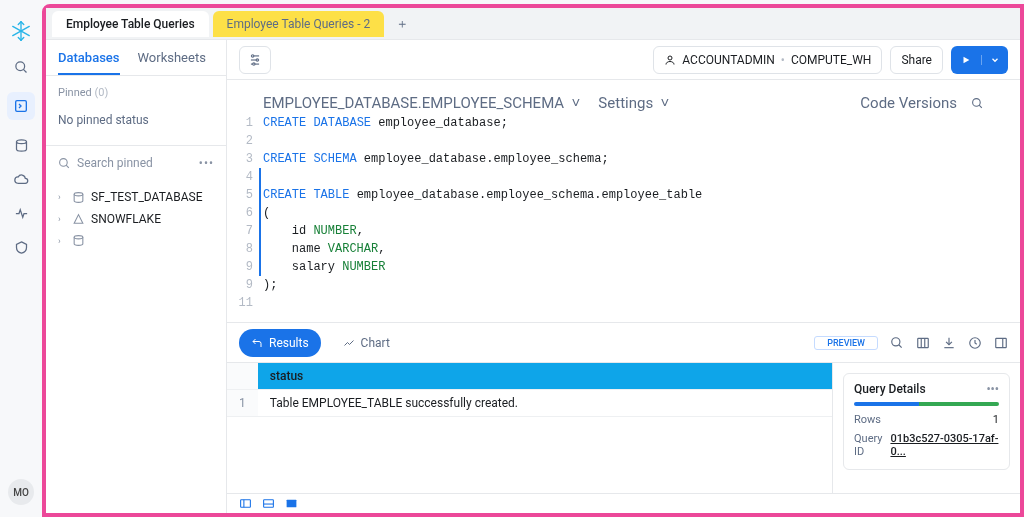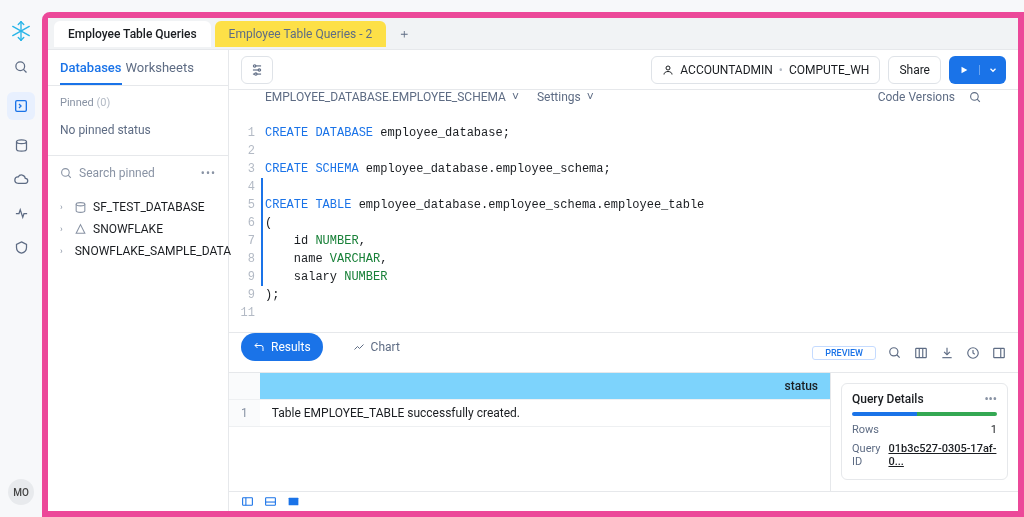--- a/index.html
+++ b/index.html
@@ -3,28 +3,28 @@
 <meta charset="utf-8">
 <style>
 * { box-sizing: border-box; margin: 0; padding: 0; }
 body { font-family: -apple-system, BlinkMacSystemFont, "Segoe UI", Roboto, sans-serif; font-size: 13px; color: #1a1d21; background: #f7f8fa; width: 1024px; height: 517px; overflow: hidden; }
 .app { display: flex; height: 517px; }
 .left-rail { width: 42px; background: #f7f8fa; border-right: none; display: flex; flex-direction: column; align-items: center; padding-top: 20px; gap: 16px; }
 .rail-logo { width: 22px; height: 22px; }
 .rail-icon { width: 18px; height: 18px; color: #5e6c84; cursor: pointer; display: flex; align-items: center; justify-content: center; }
 .rail-icon.active { color: #1a73e8; background: #e8f0fe; border-radius: 6px; padding: 4px; width: 28px; height: 28px; }
 .rail-avatar { margin-top: auto; margin-bottom: 12px; width: 26px; height: 26px; border-radius: 50%; background: #e8eaed; display: flex; align-items: center; justify-content: center; font-size: 10px; font-weight: 500; color: #444; }
-.main { flex: 1; display: flex; flex-direction: column; border-radius: 8px 0 0 0; background: #fff; margin-top: 12px; border: 6px solid #ec4899;}
+.main { flex: 1; display: flex; flex-direction: column; border-radius: 8px 0 0 0; background: #fff; margin-top: 4px; border: 4px solid #ec4899;}
 .tab-strip { height: 32px; display: flex; align-items: center; background: #f1f3f5; border-bottom: 1px solid #e6e8eb; padding-left: 6px; gap: 4px; }
 .tab { height: 26px; padding: 0 14px; display: flex; align-items: center; font-size: 12px; color: #5e6c84; border-radius: 6px 6px 0 0; cursor: pointer; background: #fde047; }
 .tab.active { background: #fff; color: #1a1d21; font-weight: 500; }
 .tab-add { width: 28px; display: flex; align-items: center; justify-content: center; color: #5e6c84; cursor: pointer; }
 .content-row { flex: 1; display: flex; overflow: hidden; }
 .side-panel { width: 181px; border-right: 1px solid #e6e8eb; display: flex; flex-direction: column; }
-.sp-tabs { display: flex; gap: 4px; padding: 10px 12px 0 12px; border-bottom: 1px solid #e6e8eb; }
+.sp-tabs { display: flex; gap: 18px; padding: 10px 12px 0 12px; border-bottom: 1px solid #e6e8eb; }
 .sp-tab { font-size: 13px; padding-bottom: 8px; color: #5e6c84; cursor: pointer; }
 .sp-tab.active { color: #1a73e8; border-bottom: 2px solid #1a73e8; font-weight: 500; }
 .sp-pinned { padding: 10px 12px; font-size: 11px; color: #8993a4; }
 .sp-pinned-count { color: #b3bac5; }
 .sp-nopinned { padding: 4px 12px 18px 12px; font-size: 12px; color: #5e6c84; }
 .sp-divider { height: 1px; background: #e6e8eb; margin: 0 0; }
 .sp-search { display: flex; align-items: center; padding: 10px 12px; gap: 6px; color: #8993a4; font-size: 12px; }
 .sp-search .more { margin-left: auto; cursor: pointer; letter-spacing: 1px; }
 .sp-tree { padding: 6px 8px; font-size: 12px; }
 .tree-item { display: flex; align-items: center; gap: 6px; padding: 4px 4px; color: #1a1d21; cursor: pointer; }
@@ -32,41 +32,41 @@
 .tree-icon { color: #8993a4; }
 .editor-col { flex: 1; display: flex; flex-direction: column; overflow: hidden; }
 .toolbar { height: 40px; display: flex; align-items: center; padding: 0 12px; gap: 8px; border-bottom: 1px solid #e6e8eb; }
 .tb-btn { height: 28px; padding: 0 10px; border: 1px solid #dfe3e8; border-radius: 6px; background: #fff; display: flex; align-items: center; justify-content: center; cursor: pointer; font-size: 12px; color: #1a1d21; }
 .tb-spacer { flex: 1; }
 .tb-run { background: #1a73e8; color: #fff; border: none; display: flex; }
 .tb-run .play { padding: 0 10px; border-right: 1px solid rgba(255,255,255,.35); }
 .tb-run .chev { padding: 0 8px; }
 .tb-role { gap: 6px; }
 .dot { color: #b3bac5; }
-.context-bar { height: 32px; display: flex; align-items: flex-start; padding: 0 36px; font-size: 12px; color: #5e6c84; gap: 18px; }
+.context-bar { height: 32px; display: flex; align-items: flex-end; padding: 0 36px; font-size: 15px; color: #5e6c84; gap: 18px; }
 .context-bar .right { margin-left: auto; display: flex; align-items: center; gap: 14px; }
 .editor { display: flex; font-family: "SFMono-Regular", Consolas, "Liberation Mono", Menlo, monospace; font-size: 12px; line-height: 18px; padding: 2px 0 10px 0; }
 .gutter { width: 36px; text-align: right; color: #b3bac5; padding-right: 10px; user-select: none; }
 .code { flex: 1; white-space: pre; position: relative; }
 .code .kw { color: #1a73e8; }
 .code .ty { color: #188038; }
 .code-border { position: absolute; left: -4px; top: 54px; width: 2px; height: 108px; background: #1a73e8; }
 .results-area { border-top: 1px solid #e6e8eb; flex: 1; display: flex; flex-direction: column; overflow: hidden; }
-.res-toolbar { height: 40px; display: flex; padding: 0 12px; gap: 18px; border-bottom: 1px solid #e6e8eb; }
+.res-toolbar { height: 40px; display: flex; align-items: center; padding: 0 12px; gap: 10px; border-bottom: 1px solid #e6e8eb; }
 .res-btn { height: 28px; padding: 0 12px; border-radius: 14px; display: flex; align-items: center; gap: 6px; font-size: 12px; cursor: pointer; }
 .res-btn.primary { background: #1a73e8; color: #fff; }
 .res-btn.ghost { color: #5e6c84; }
 .res-spacer { flex: 1; }
 .res-icons { display: flex; align-items: center; gap: 12px; color: #5e6c84; }
 .preview-badge { font-size: 9px; color: #1a73e8; border: 1px solid #c5dbff; border-radius: 3px; padding: 1px 12px; font-weight: 500; }
 .res-body { flex: 1; display: flex; overflow: hidden; }
 .res-table { flex: 1; overflow: auto; }
 .res-table table { width: 100%; border-collapse: collapse; font-size: 12px; }
 .res-table th, .res-table td { text-align: left; padding: 6px 12px; border-bottom: 1px solid #eef0f2; }
-.res-table th { color: #1a1d21; font-weight: 500; background: #7dd3fc; text-align: right; }
+.res-table th { color: #1a1d21; font-weight: 500; background: #0ea5e9; }
 .res-table .rownum { width: 28px; text-align: center; color: #8993a4; background: #fafbfc; }
 .res-side { width: 188px; border-left: 1px solid #e6e8eb; padding: 10px; font-size: 12px; display: flex; flex-direction: column; gap: 10px; }
 .card { border: 1px solid #e6e8eb; border-radius: 6px; padding: 8px 10px; }
 .card-title { display: flex; justify-content: space-between; align-items: center; font-weight: 500; margin-bottom: 6px; }
 .kv { display: flex; justify-content: space-between; font-size: 11px; color: #5e6c84; padding: 3px 0; }
 .kv .v { color: #1a1d21; }
 .kv .link { text-decoration: underline; font-weight: 500; }
 .bar { height: 4px; border-radius: 2px; overflow: hidden; display: flex; margin: 2px 0 4px 0; }
 .bar .seg1 { background: #1a73e8; flex: 45; }
 .bar .seg2 { background: #34a853; flex: 55; }
@@ -169,21 +169,20 @@
                 <path d="M12 3l8 16H4z"></path>
               </svg>
             <span>SNOWFLAKE</span>
           </div>
           <div class="tree-item">
             <span class="tree-chev">›</span>
             <svg class="tree-icon" width="13" height="13" viewBox="0 0 24 24" fill="none" stroke="currentColor" stroke-width="2">
                 <ellipse cx="12" cy="6" rx="8" ry="3"></ellipse>
                 <path d="M4 6v12c0 1.7 3.6 3 8 3s8-1.3 8-3V6"></path>
               </svg>
-            <span>SNOWFLAKE_SAMPLE_DATA</span>
           </div>
         </div>
       </div>
 
       <div class="editor-col">
         <div class="toolbar">
           <div class="tb-btn" style="padding:0 8px;">
             <svg width="14" height="14" viewBox="0 0 24 24" fill="none" stroke="#5e6c84" stroke-width="2">
                 <line x1="5" y1="5" x2="19" y2="5"></line>
                 <line x1="5" y1="12" x2="19" y2="12"></line>

